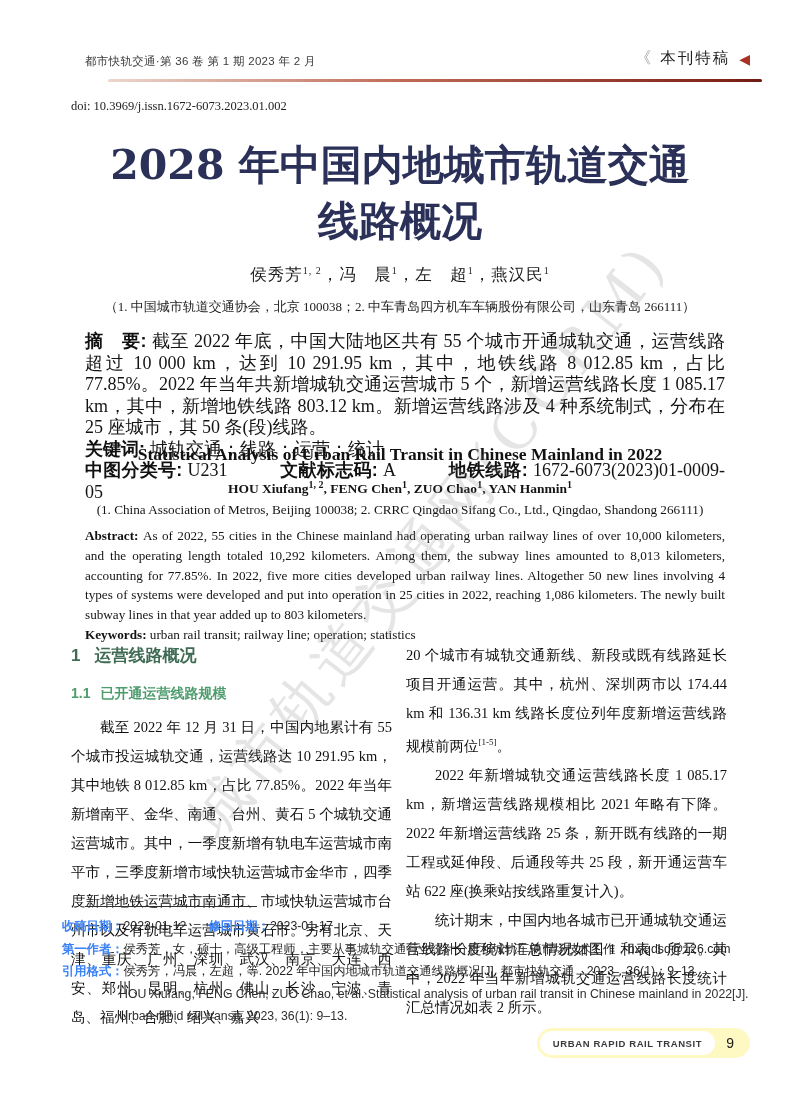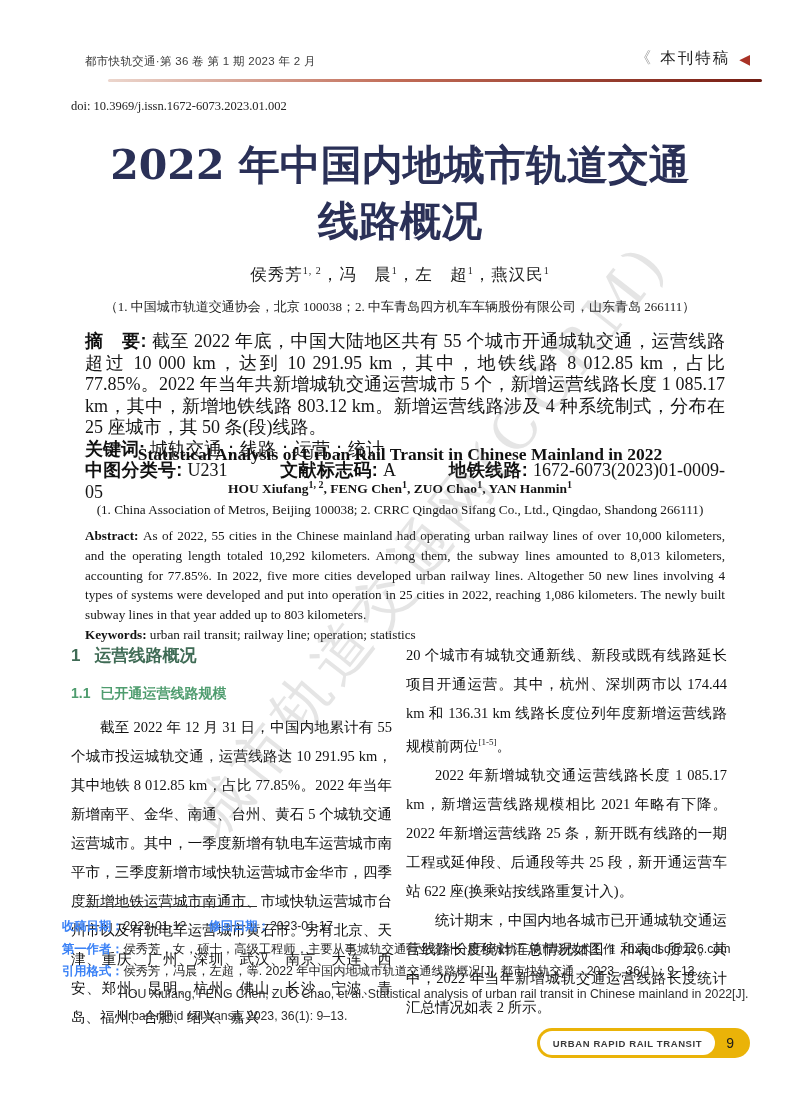--- a/index.html
+++ b/index.html
@@ -60,21 +60,21 @@
 
   
   .footnote-rule{position:absolute;top:906px;left:85px;width:172px;border-top:1.6px solid #2f2f2f;}
   .footer{position:absolute;top:915px;left:62px;width:695px;
           font-family:"Liberation Sans",sans-serif;font-size:12.3px;line-height:22.5px;color:#232323;}
   .footer .flbl{font-weight:bold;color:#3b82f6;}
   .footer .gap{display:inline-block;width:22px;}
   .footer .cite-cont{padding-left:57px;color:#2e2e2e;}
 
   
-  .bottom-pill{position:absolute;top:1028px;right:50px;height:30px;background:#eab308;
+  .bottom-pill{position:absolute;top:1028px;right:50px;height:30px;background:#fef9c3;
                border-radius:16px;display:flex;align-items:center;padding:0 16px 0 3px;gap:11px;}
   .inner-pill{background:#ffffff;border-radius:13px;height:24px;display:flex;align-items:center;
               padding:0 13px;font-family:"Liberation Sans",sans-serif;font-size:9.5px;
               letter-spacing:.6px;color:#3a3a3a;font-weight:bold;}
   .page-num{font-family:"Liberation Sans",sans-serif;font-size:14px;color:#1c1c1c;}
 
   
   .watermark{position:absolute;top:540px;left:430px;transform:translate(-50%,-50%) rotate(-52deg);
              font-family:"DejaVu Serif",serif;font-size:58px;letter-spacing:7px;white-space:nowrap;
              color:rgba(125,125,125,0.20);pointer-events:none;z-index:6;}
@@ -90,21 +90,21 @@
       <span class="guillemet">《</span>
       <span class="column-name">本刊特稿</span>
       <span class="arrow">◀</span>
     </span>
   </div>
   <div class="header-rule"></div>
 
   <div class="doi">doi: 10.3969/j.issn.1672-6073.2023.01.002</div>
 
   <div class="title-cn">
-    <div>2022 年中国内地城市轨道交通</div>
+    <div>2028 年中国内地城市轨道交通</div>
     <div>线路概况</div>
   </div>
 
   <div class="authors-cn">
     <span><span>侯秀芳</span><sup>1, 2</sup></span><span>，</span><span><span>冯　晨</span><sup>1</sup></span><span>，</span><span><span>左　超</span><sup>1</sup></span><span>，</span><span><span>燕汉民</span><sup>1</sup></span>
   </div>
   <div class="affil-cn">（1. 中国城市轨道交通协会，北京 100038；2. 中车青岛四方机车车辆股份有限公司，山东青岛 266111）</div>
 
   <div class="abstract-block">
     <p><span class="lbl">摘　要: </span><span>截至 2022 年底，中国大陆地区共有 55 个城市开通城轨交通，运营线路超过 10 000 km，达到 10 291.95 km，其中，地铁线路 8 012.85 km，占比 77.85%。2022 年当年共新增城轨交通运营城市 5 个，新增运营线路长度 1 085.17 km，其中，新增地铁线路 803.12 km。新增运营线路涉及 4 种系统制式，分布在 25 座城市，其 50 条(段)线路。</span></p>

